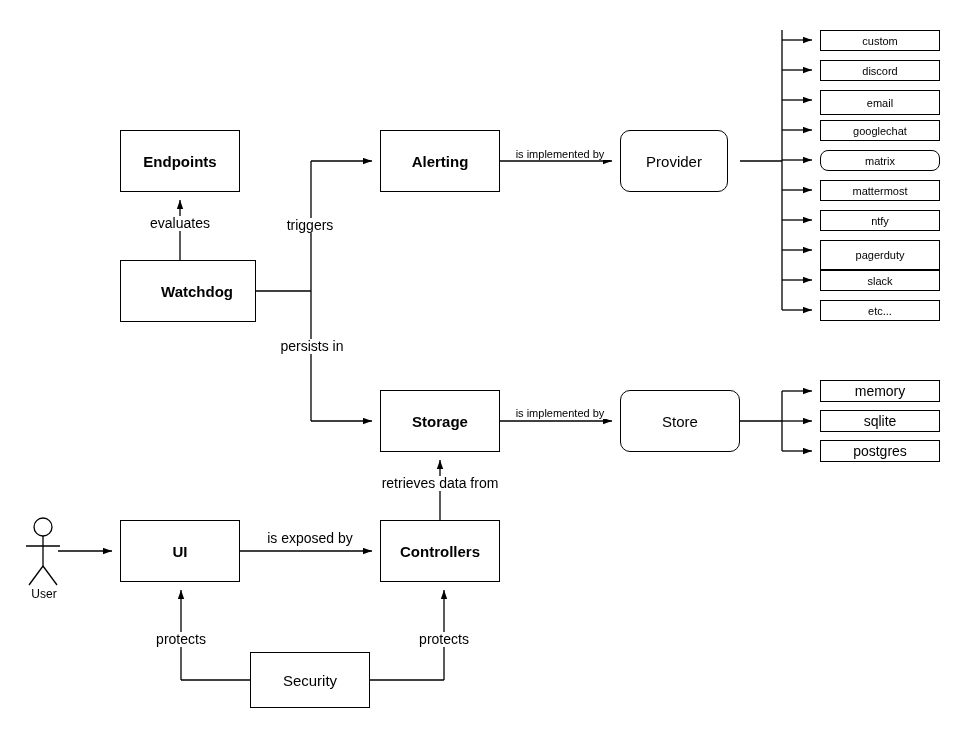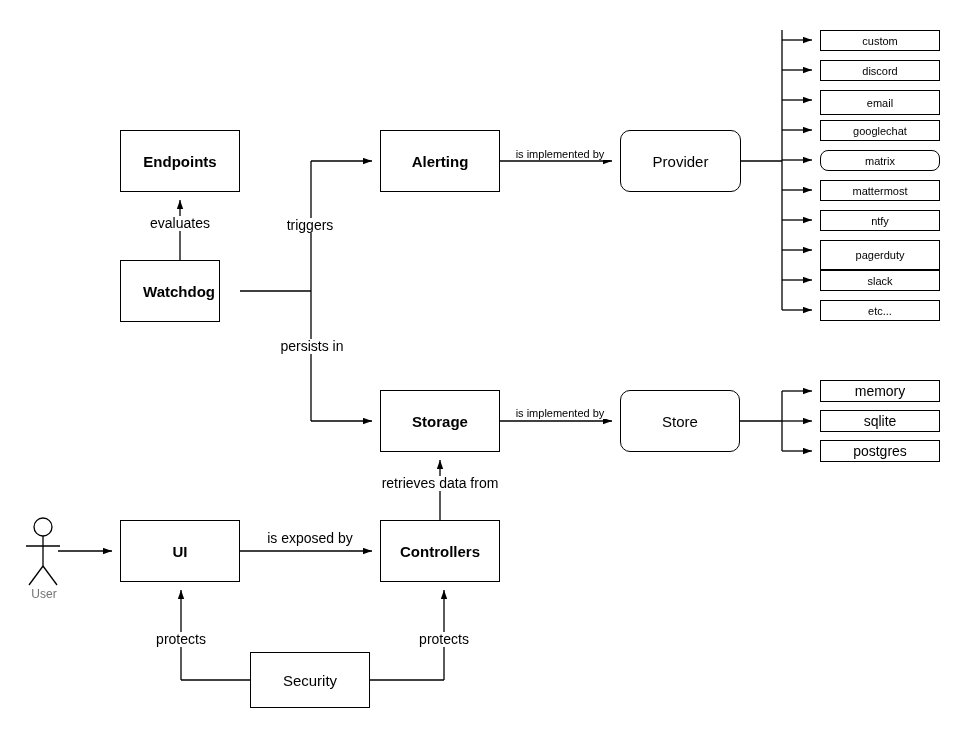--- a/index.html
+++ b/index.html
@@ -61,21 +61,21 @@
     background: #ffffff;
     white-space: nowrap;
     text-align: center;
     line-height: 1.1;
   }
   .edge-label.lg { font-size: 14px; }
   .edge-label.sm { font-size: 11px; }
   .actor-label {
     position: absolute;
     font-size: 12px;
-    color: #737373;
+    color: #000000;
     text-align: center;
     white-space: nowrap;
   }
 </style>
 </head>
 <body>
 
 <div id="canvas">
 
   <svg class="edges" viewBox="0 0 972 741">
@@ -140,29 +140,29 @@
       <line x1="43" y1="566" x2="57" y2="585"></line>
     </g>
   </svg>
 
   <div class="actor-label" style="left:14px; top:587px; width:60px;">User</div>
 
   <div class="node bold" style="left:120px; top:130px; width:120px; height:62px;">
     <span>Endpoints</span>
   </div>
 
-  <div class="node bold" style="left:120px; top:260px; width:100px; height:62px;padding-left:18px;">
+  <div class="node bold" style="left:120px; top:260px; width:136px; height:62px;padding-left:18px;">
     <span>Watchdog</span>
   </div>
 
   <div class="node bold" style="left:380px; top:130px; width:120px; height:62px;">
     <span>Alerting</span>
   </div>
 
-  <div class="node plain rounded" style="left:620px; top:130px; width:121px; height:62px;">
+  <div class="node plain rounded" style="left:620px; top:130px; width:108px; height:62px;">
     <span>Provider</span>
   </div>
 
   <div class="node bold" style="left:380px; top:390px; width:120px; height:62px;">
     <span>Storage</span>
   </div>
 
   <div class="node plain rounded" style="left:620px; top:390px; width:120px; height:62px;">
     <span>Store</span>
   </div>

